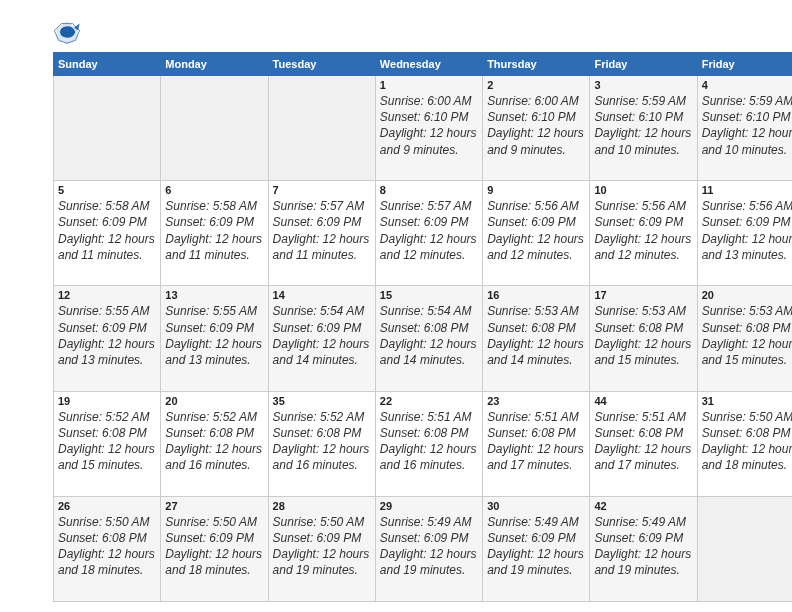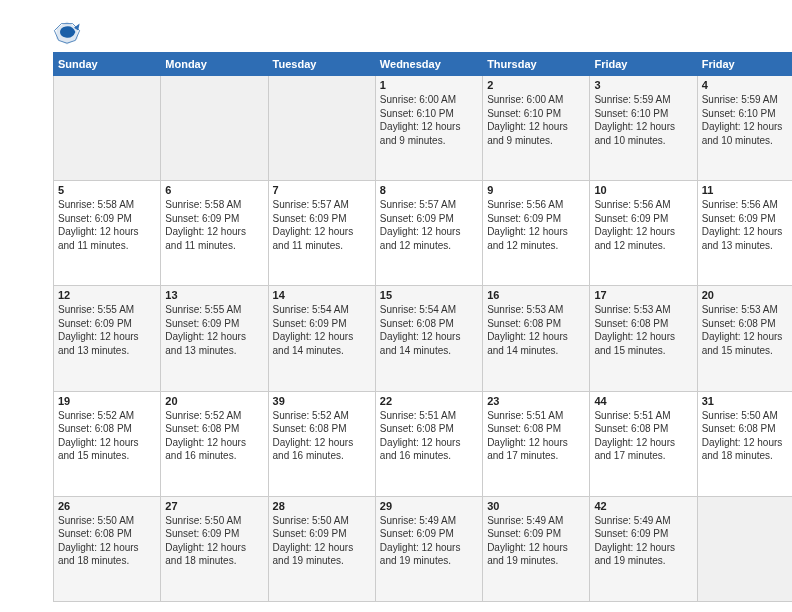--- a/index.html
+++ b/index.html
@@ -90,23 +90,24 @@
       background-color: #ffffff;
     }
     .day-number {
       font-size: 11px;
       font-weight: bold;
       color: #222;
       display: block;
       margin-bottom: 2px;
     }
     .day-info {
-      font-size: 10px;
+      font-size: 12px;
       color: #333;
       line-height: 1.35;
+      font-style: italic;
     }
     .empty-cell {
       background-color: #f0f0f0 !important;
     }
   </style>
 </head>
 <body>
 
 <div class="page">
   <div class="header">
@@ -266,21 +267,21 @@
 Sunset: 6:08 PM
 Daylight: 12 hours and 15 minutes.</div>
             </td>
             <td>
               <span class="day-number">20</span>
               <div class="day-info">Sunrise: 5:52 AM
 Sunset: 6:08 PM
 Daylight: 12 hours and 16 minutes.</div>
             </td>
             <td>
-              <span class="day-number">39</span>
+              <span class="day-number">35</span>
               <div class="day-info">Sunrise: 5:52 AM
 Sunset: 6:08 PM
 Daylight: 12 hours and 16 minutes.</div>
             </td>
             <td>
               <span class="day-number">22</span>
               <div class="day-info">Sunrise: 5:51 AM
 Sunset: 6:08 PM
 Daylight: 12 hours and 16 minutes.</div>
             </td>

